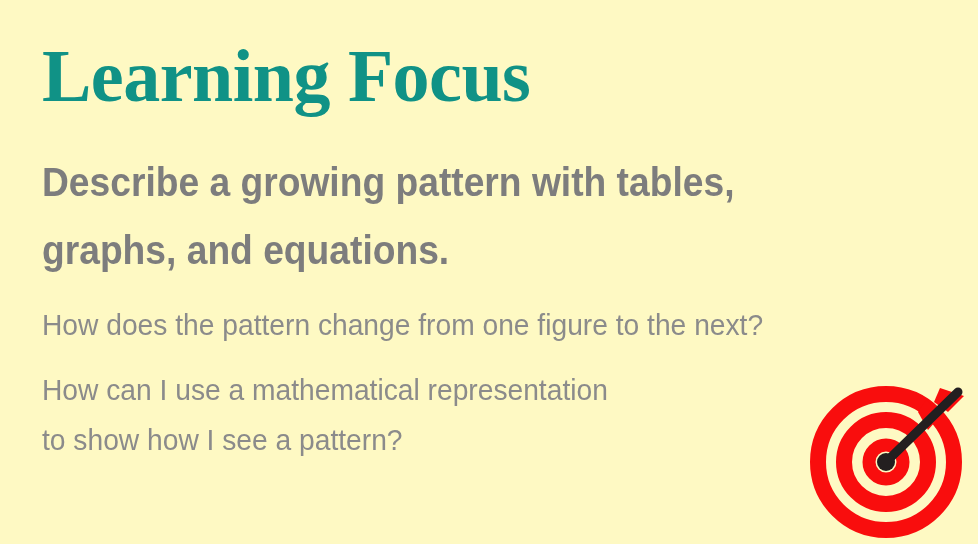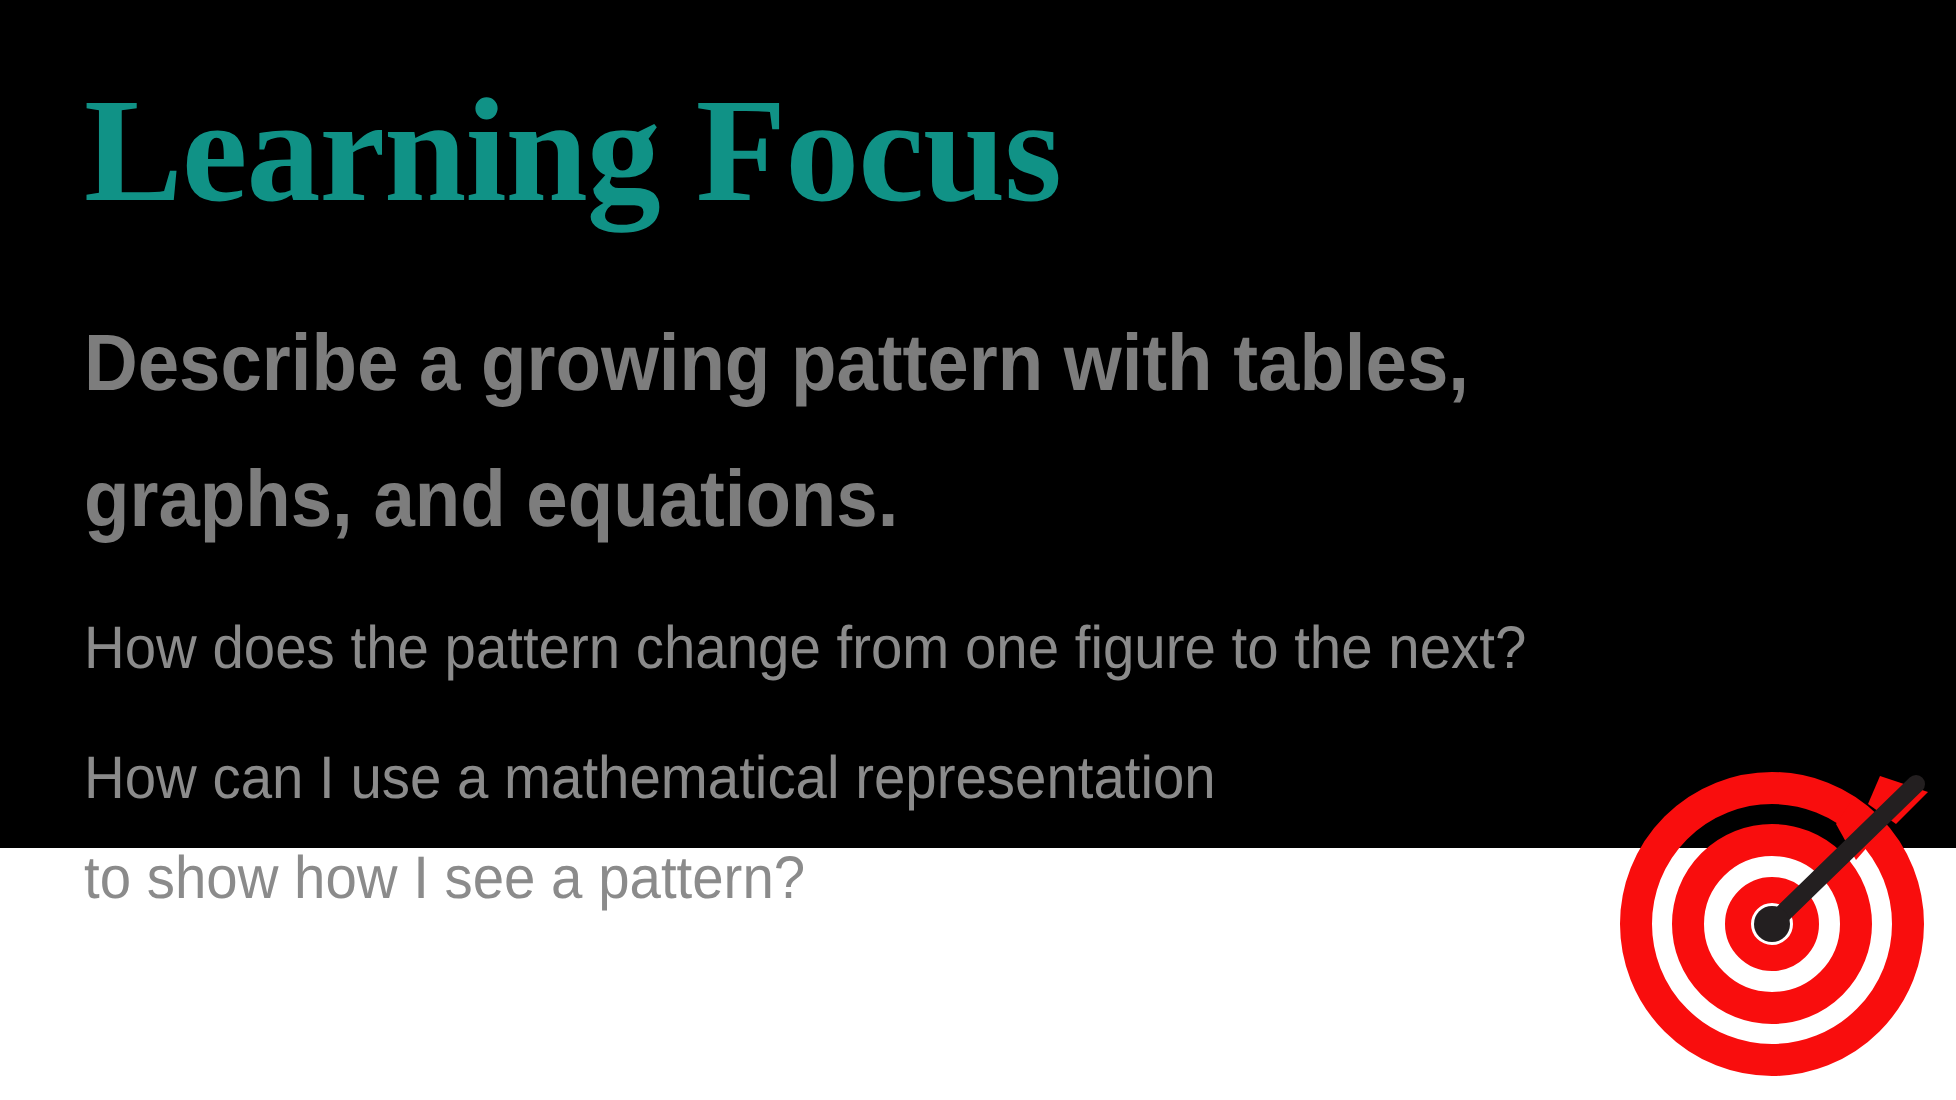--- a/index.html
+++ b/index.html
@@ -12,22 +12,22 @@
     height: 550px;
     background: #ffffff;
     font-family: "Liberation Sans", sans-serif;
     overflow: hidden;
     position: relative;
   }
 
   .slide {
     position: relative;
     width: 978px;
-    height: 424px;
-    background: #000000;
+    height: 544px;
+    background: #fef9c3;
   }
 
   
   .title {
     position: absolute;
     left: 42px;
     top: 36px;
     font-family: "Liberation Serif", "DejaVu Serif", serif;
     font-weight: bold;
     font-size: 74px;

